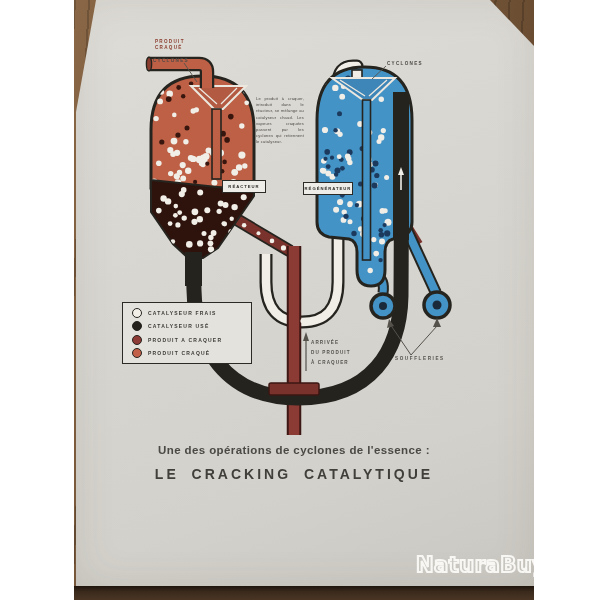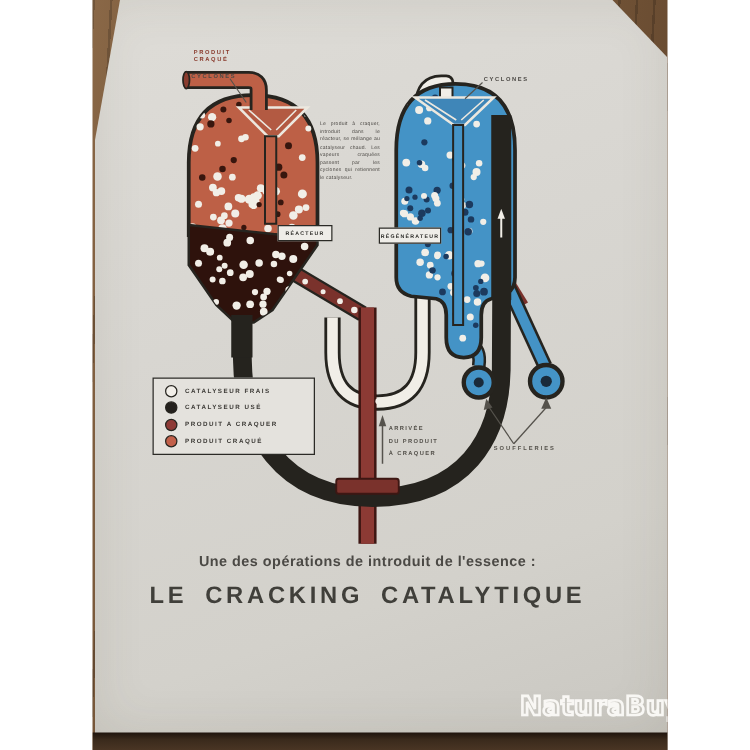--- a/index.html
+++ b/index.html
@@ -32,21 +32,21 @@
   .legend-row{display:flex;align-items:center;gap:6px;}
   .swatch{width:10px;height:10px;border-radius:50%;flex:0 0 auto;box-sizing:border-box;}
   .legend-label{font-size:5px;font-weight:700;letter-spacing:1.2px;color:#3c3a36;white-space:nowrap;}
   .arrivee{position:absolute;left:226px;top:308px;font-size:4.6px;font-weight:700;
        letter-spacing:1.1px;line-height:10px;color:#55524c;white-space:nowrap;}
   .souffleries{position:absolute;left:310px;top:326px;font-size:4.6px;font-weight:700;
        letter-spacing:1.6px;color:#55524c;white-space:nowrap;}
   .caption{position:absolute;left:0;top:414px;width:100%;text-align:center;
        transform:translateX(-16px);}
   .caption .subtitle{font-size:11.5px;font-weight:700;color:#4b4945;letter-spacing:.4px;}
-  .caption .title{margin-top:10px;font-size:19px;font-weight:700;color:#403f3a;
+  .caption .title{margin-top:10px;font-size:14px;font-weight:700;color:#403f3a;
        letter-spacing:3px;word-spacing:6px;}
   .watermark{position:absolute;left:342px;top:553px;font-size:21px;font-weight:700;
        font-family:"DejaVu Sans", sans-serif;color:transparent;
        -webkit-text-stroke:2.1px #fbfaf7;opacity:.95;letter-spacing:.5px;}
 </style>
 </head>
 <body>
 
 <div class="photo">
   <div class="poster">
@@ -377,21 +377,21 @@
       </div>
 
       <div class="arrivee">
         <span>ARRIVÉE</span><br>
         <span>DU PRODUIT</span><br>
         <span>À CRAQUER</span>
       </div>
       <div class="souffleries">SOUFFLERIES</div>
 
       <div class="caption">
-        <div class="subtitle">Une des opérations de introduit de l'essence :</div>
+        <div class="subtitle">Une des opérations de cyclones de l'essence :</div>
         <div class="title">LE CRACKING CATALYTIQUE</div>
       </div>
 
     </div>
   </div>
   <div class="wood-bottom"></div>
   <div class="watermark">NaturaBuy</div>
 </div>
 
 </body></html>

